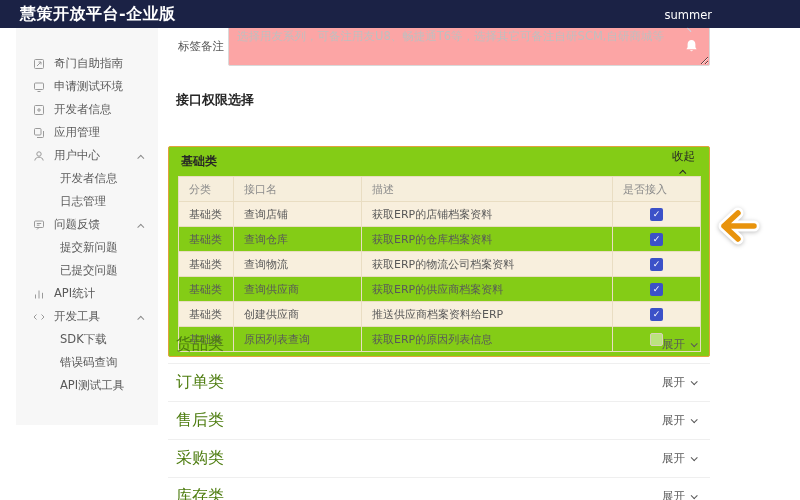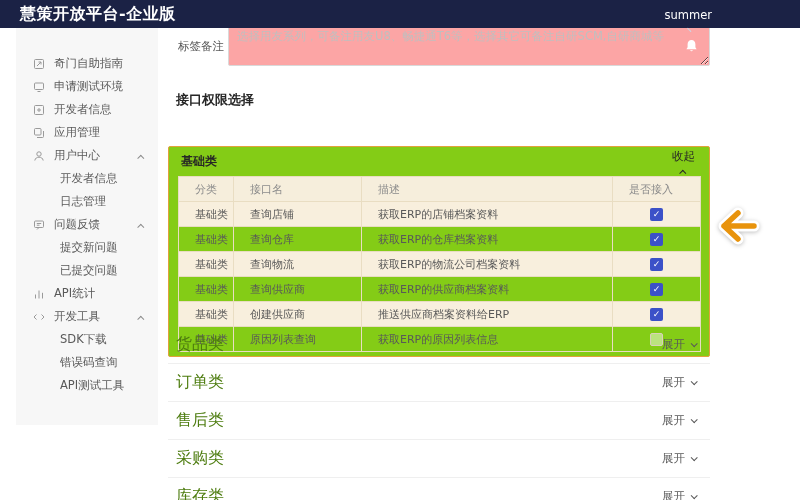--- a/index.html
+++ b/index.html
@@ -55,21 +55,21 @@
     background: #84cc16; border: 1px solid #e2a13c; border-radius: 2px; margin-top: 32px;
   }
   .panel-head { height: 29px; display: flex; align-items: center; justify-content: space-between; padding: 0 14px 0 12px; }
   .panel-title { font-size: 12px; font-weight: bold; color: #262626; }
   .collapse-btn { font-size: 11.5px; color: #262626; display: inline-flex; align-items: center; gap: 6px; cursor: pointer; flex-direction: column; }
   .collapse-btn .chev { border-color: #262626; }
 
   table.api-table { border-collapse: collapse; margin: 0 9px; width: 522px; table-layout: fixed; }
   .api-table th, .api-table td {
     border: 1px solid #e9ddc2; font-weight: normal; text-align: left;
-    height: 25px; padding: 0 16px; font-size: 11px; overflow: hidden; white-space: nowrap;
+    height: 25px; padding: 0 10px; font-size: 11px; overflow: hidden; white-space: nowrap;
   }
   .api-table th { color: #8c8c8c; background: #f6eedc; }
   .api-table td { color: #595959; }
   .api-table tr.odd td { background: #f8efdd; }
   .api-table col.c-cat { width: 55px; }
   .api-table col.c-api { width: 128px; }
   .api-table col.c-desc { width: 251px; }
   .api-table col.c-chk { width: 88px; }
   .api-table td.chk-cell { text-align: center; padding: 0; }
 

